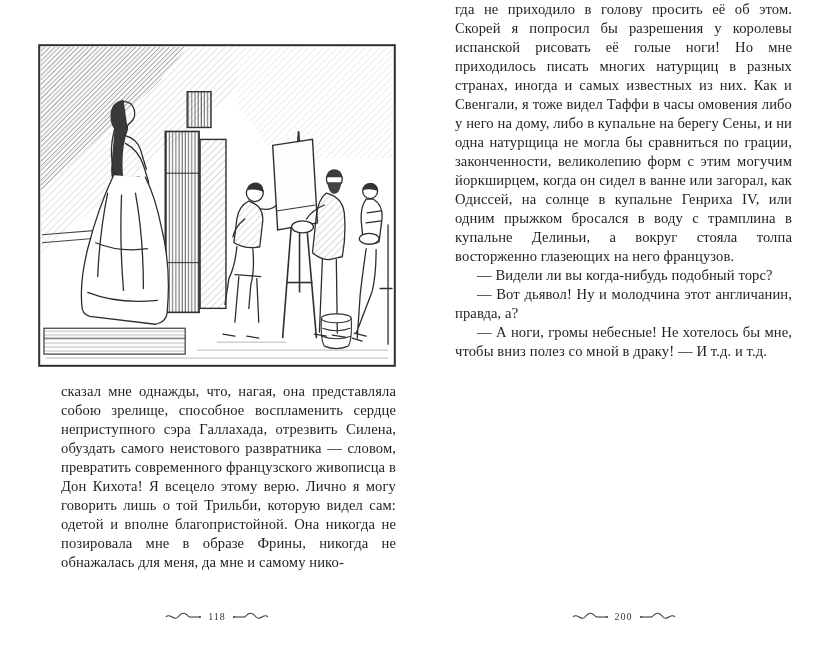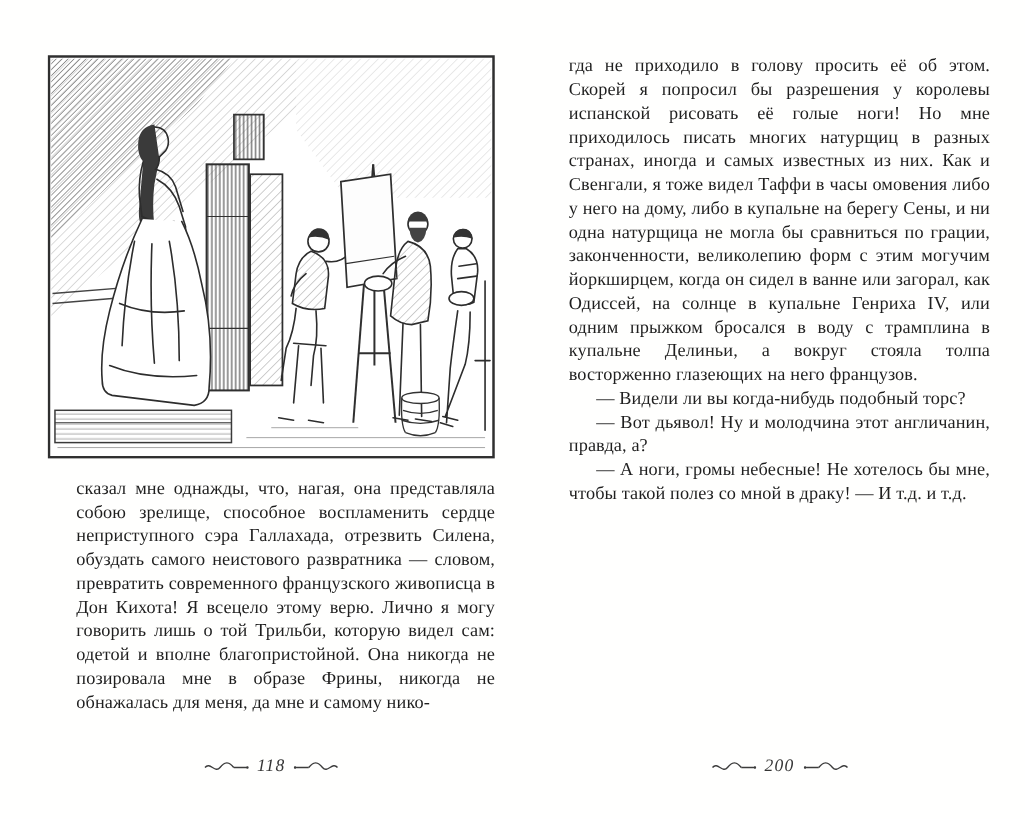--- a/index.html
+++ b/index.html
@@ -19,34 +19,33 @@
   .illustration svg { width:100%; height:100%; display:block; }
 
   .text-block {
     text-align:justify;
     font-size:14.6px;
     line-height:19px;
     letter-spacing:0.1px;
     color:#1f1f1f;
   }
   .page-left  .text-block { margin-top:15px;margin-left:23px; }
-  .page-right .text-block { margin-top:44px; }
+  .page-right .text-block { }
 
   .para { text-indent:0; }
   .para.indent { text-indent:22px; }
 
   .page-footer {
     position:absolute;
     bottom:33px; left:0; right:0;
     display:flex; justify-content:center; align-items:center;
     gap:7px;
   }
   .page-number {
-    font-style:italic;
-    font-size:14px;
+    font-size:10px;
     color:#353535;
     letter-spacing:1px;
   }
   .flourish svg { display:block; width:36px; height:10px; }
   .flourish.mirrored svg { transform:scaleX(-1); }
 </style>
 </head>
 <body>
 
 <main class="spread">
@@ -181,21 +180,21 @@
       </span>
     </footer>
   </section>
 
   <section class="page page-right">
 
     <div class="text-block">
       <p class="para">гда не приходило в голову просить её об этом. Скорей я попросил бы разрешения у королевы испанской рисовать её голые ноги! Но мне приходилось писать многих натурщиц в разных странах, иногда и самых известных из них. Как и Свенгали, я тоже видел Таффи в часы омовения либо у него на дому, либо в купальне на берегу Сены, и ни одна натурщица не могла бы сравниться по грации, законченности, великолепию форм с этим могучим йоркширцем, когда он сидел в ванне или загорал, как Одиссей, на солнце в купальне Генриха IV, или одним прыжком бросался в воду с трамплина в купальне Делиньи, а вокруг стояла толпа восторженно глазеющих на него французов.</p>
       <p class="para indent">— Видели ли вы когда-нибудь подобный торс?</p>
       <p class="para indent">— Вот дьявол! Ну и молодчина этот англичанин, правда, а?</p>
-      <p class="para indent">— А ноги, громы небесные! Не хотелось бы мне, чтобы такой полез со мной в драку! — И т.д. и т.д.</p>
+      <p class="para indent">— А ноги, громы небесные! Не хотелось бы мне, чтобы вниз полез со мной в драку! — И т.д. и т.д.</p>
     </div>
 
     <footer class="page-footer">
       <span class="flourish">
         <svg viewBox="0 0 36 10">
             <path d="M1,5 C5,0 9,10 13,5 S20,0 24,5" fill="none" stroke="#3c3c3c" stroke-width="1.1"></path>
             <line x1="24" y1="5" x2="35" y2="5" stroke="#3c3c3c" stroke-width="1.1"></line>
             <circle cx="35" cy="5" r="1" fill="#3c3c3c"></circle>
           </svg>
       </span>

